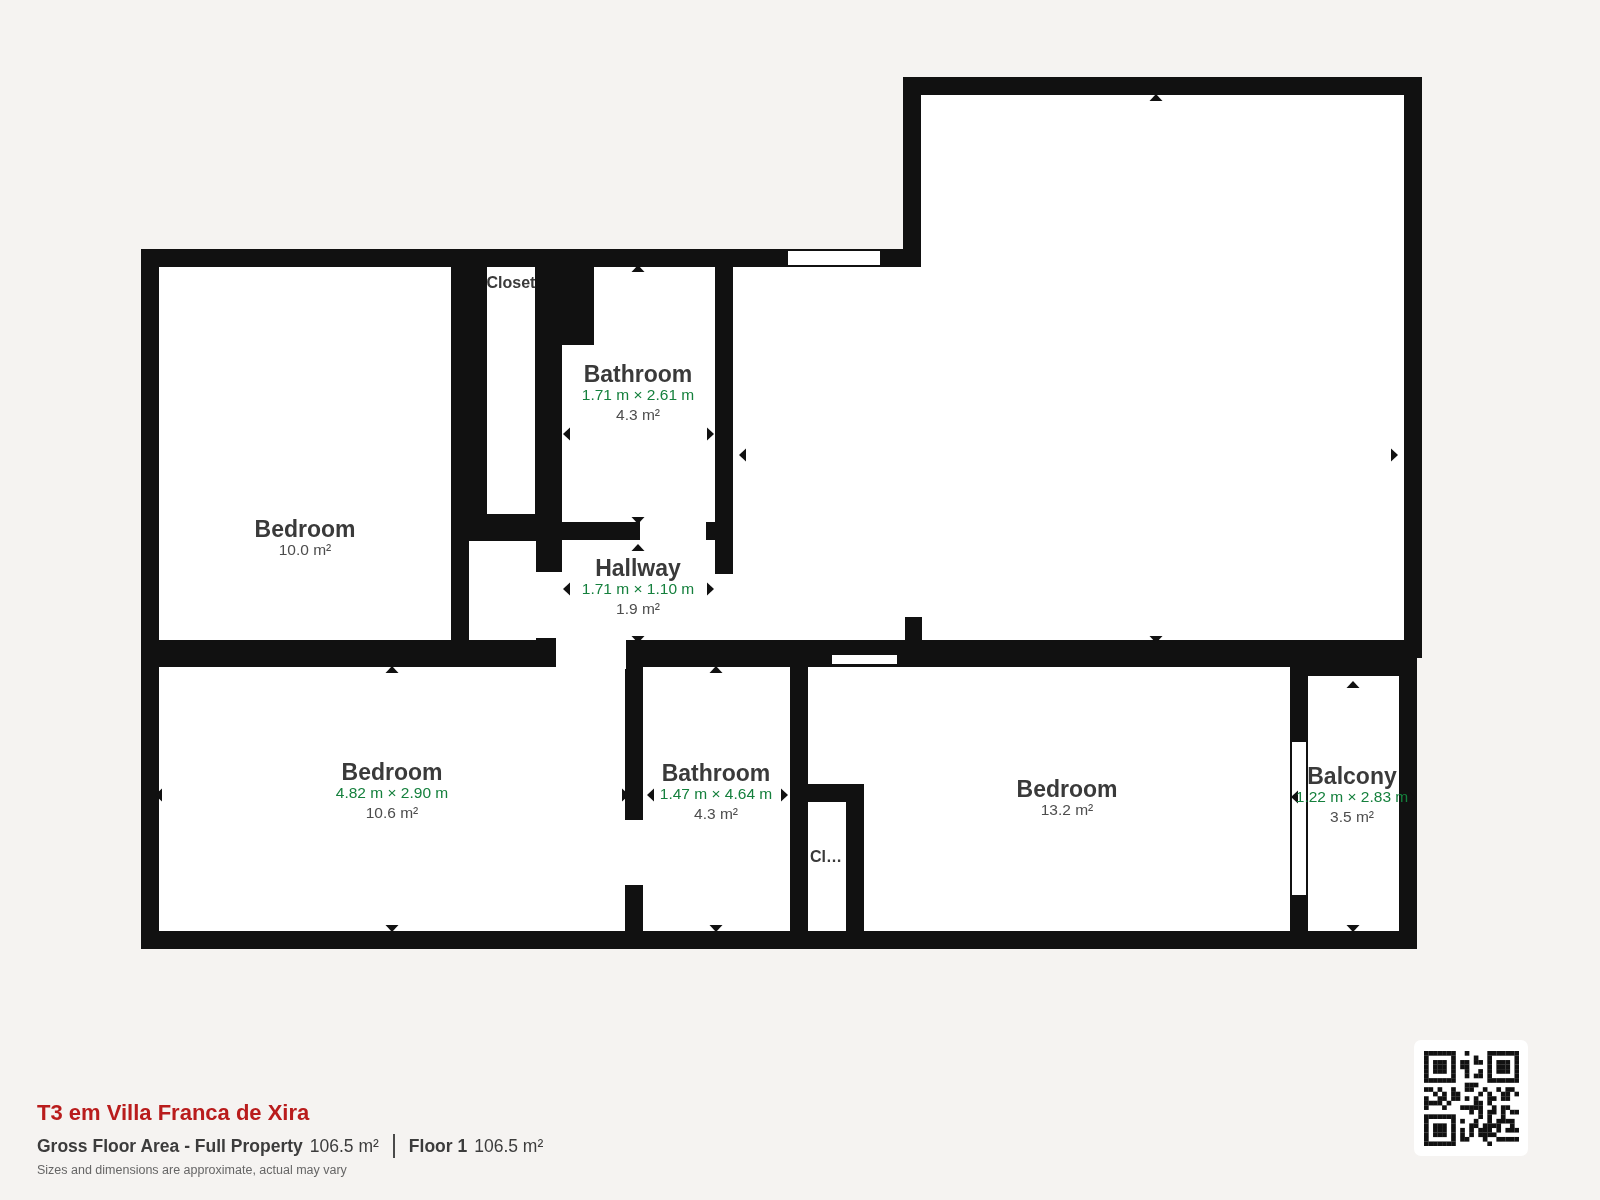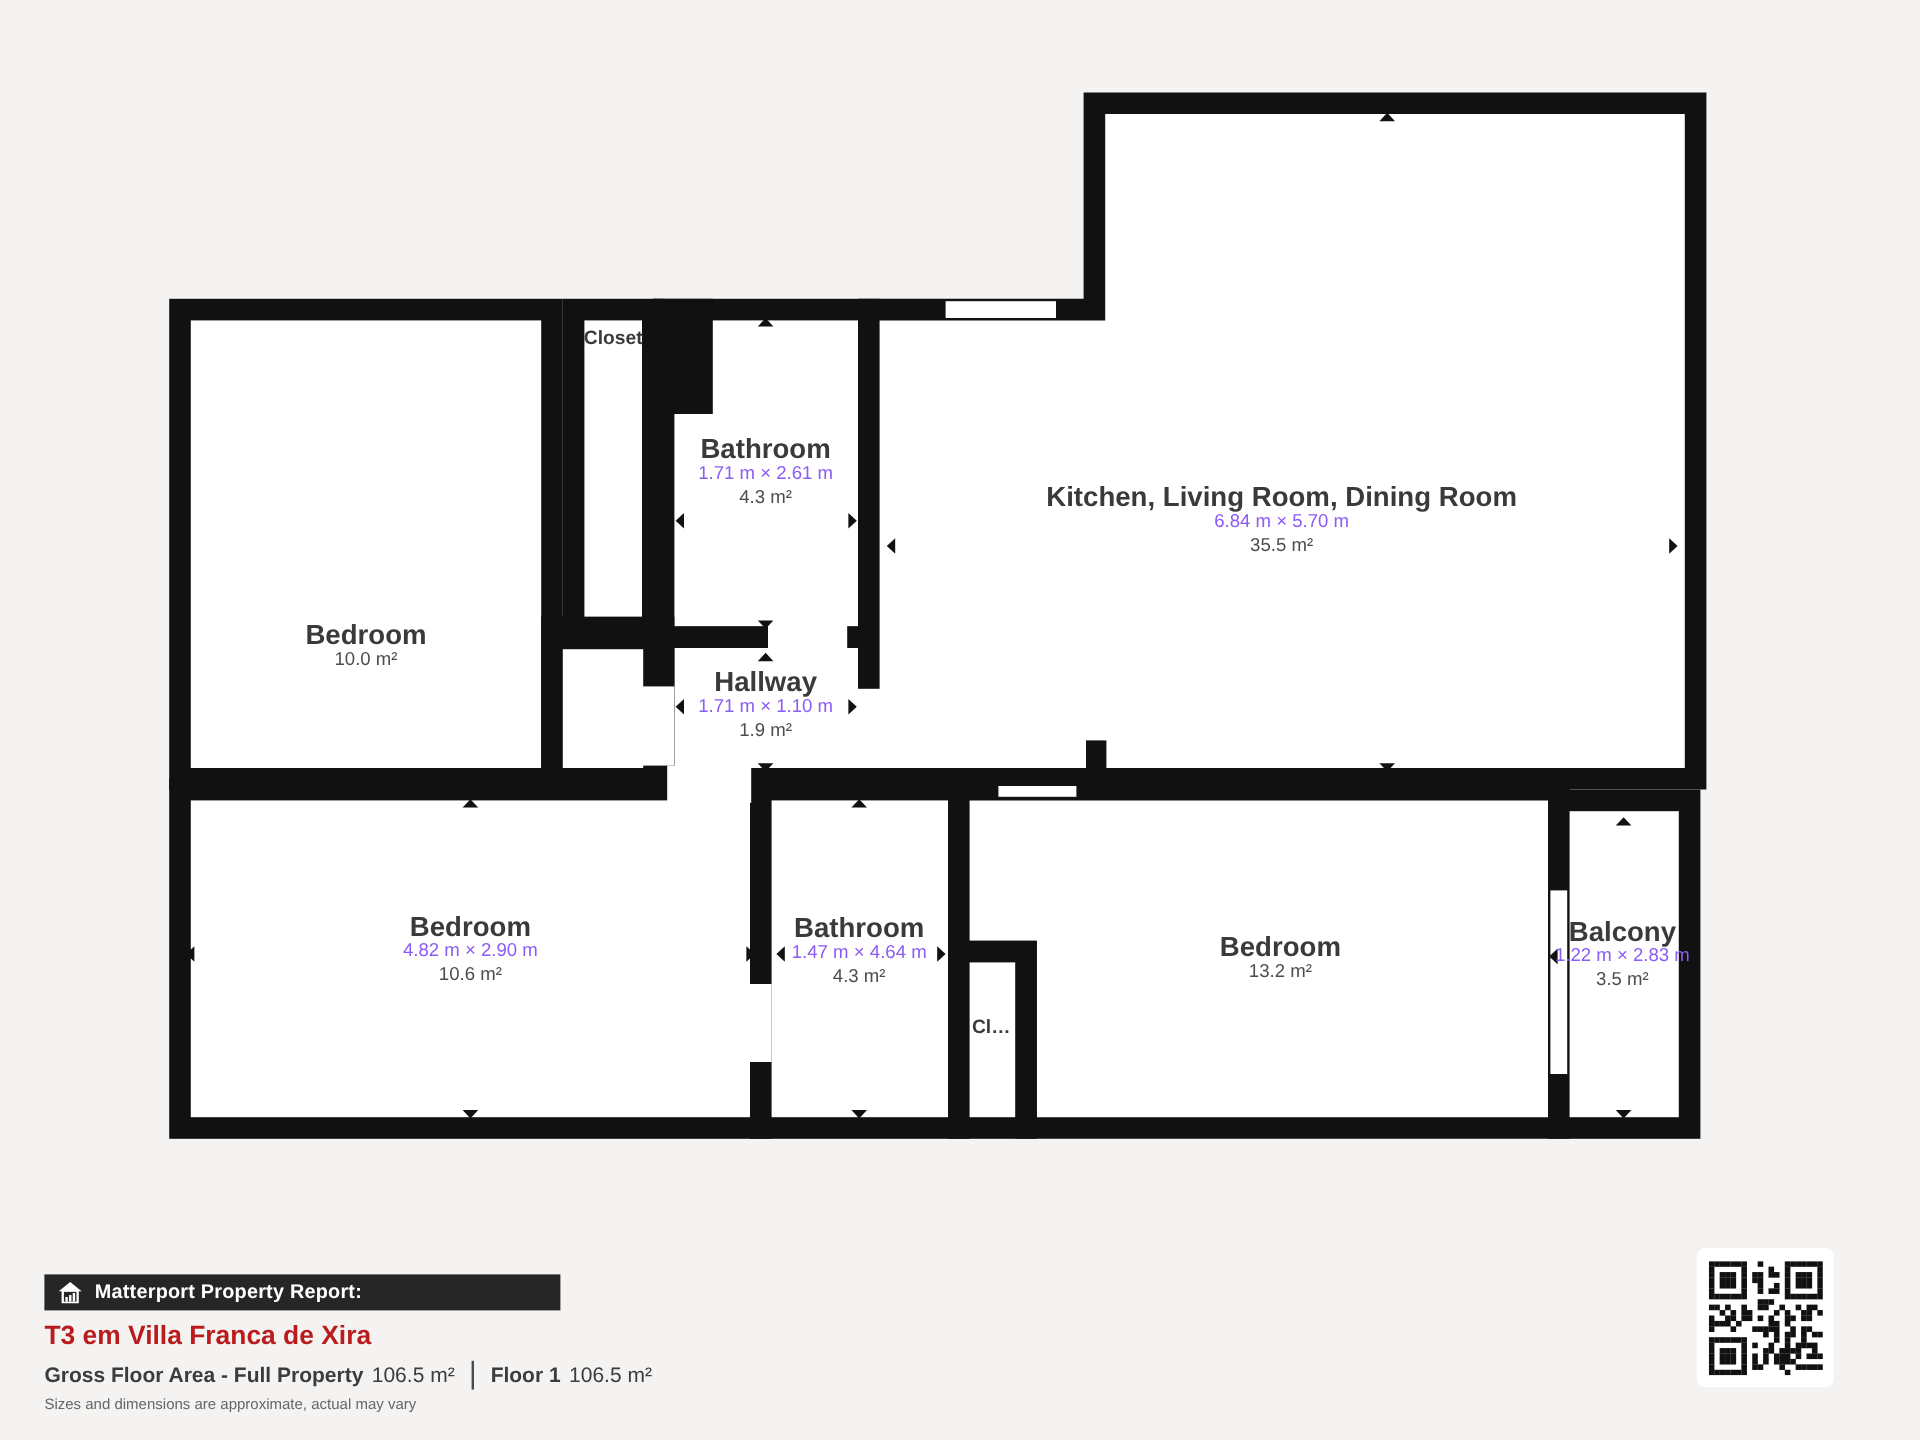--- a/index.html
+++ b/index.html
@@ -3,21 +3,21 @@
 <meta charset="utf-8">
 <style>
   html,body{margin:0;padding:0;}
   .stage{position:relative;width:1600px;height:1200px;background:#f5f3f1;overflow:hidden;
          font-family:"Liberation Sans","DejaVu Sans",sans-serif;}
   svg{display:block;}
   .plan-svg{position:absolute;left:0;top:0;}
   
   .rlabel{position:absolute;transform:translate(-50%,-50%);text-align:center;white-space:nowrap;color:#3d3d3d;}
   .rlabel .rname{font-size:23px;font-weight:bold;line-height:21px;color:#3a3a3a;}
-  .rlabel .rdims{font-size:15.5px;line-height:20px;color:#8b5cf6;}
+  .rlabel .rdims{font-size:15.5px;line-height:20px;color:#15803d;}
   .rlabel .rarea{font-size:15.5px;line-height:19px;color:#4d4d4d;}
   .rlabel.small .rname{font-size:16px;}
   
   .report-bar{position:absolute;left:37px;top:1062px;width:430px;height:30px;background:#262626;
               display:flex;align-items:center;padding-left:11px;box-sizing:border-box;gap:10px;}
   .report-bar span{color:#ffffff;font-size:16.5px;font-weight:bold;letter-spacing:.2px;}
   .prop-title{position:absolute;left:37px;top:1100px;font-size:22px;font-weight:bold;color:#b91c1c;}
   .stats{position:absolute;left:37px;top:1134px;display:flex;align-items:center;font-size:17.5px;color:#3c3c3c;}
   .stats b{font-weight:bold;}
   .stats .val{margin-left:7px;}
@@ -117,25 +117,20 @@
   <div class="rlabel" style="left:638px;top:394px;">
     <div class="rname">Bathroom</div>
     <div class="rdims">1.71 m × 2.61 m</div>
     <div class="rarea">4.3 m²</div>
   </div>
   <div class="rlabel" style="left:638px;top:588px;">
     <div class="rname">Hallway</div>
     <div class="rdims">1.71 m × 1.10 m</div>
     <div class="rarea">1.9 m²</div>
   </div>
-  <div class="rlabel" style="left:1068px;top:434px;">
-    <div class="rname">Kitchen, Living Room, Dining Room</div>
-    <div class="rdims">6.84 m × 5.70 m</div>
-    <div class="rarea">35.5 m²</div>
-  </div>
   <div class="rlabel" style="left:392px;top:792px;">
     <div class="rname">Bedroom</div>
     <div class="rdims">4.82 m × 2.90 m</div>
     <div class="rarea">10.6 m²</div>
   </div>
   <div class="rlabel" style="left:716px;top:793px;">
     <div class="rname">Bathroom</div>
     <div class="rdims">1.47 m × 4.64 m</div>
     <div class="rarea">4.3 m²</div>
   </div>
@@ -145,30 +140,20 @@
   <div class="rlabel" style="left:1067px;top:799px;">
     <div class="rname">Bedroom</div>
     <div class="rarea">13.2 m²</div>
   </div>
   <div class="rlabel" style="left:1352px;top:796px;">
     <div class="rname">Balcony</div>
     <div class="rdims">1.22 m × 2.83 m</div>
     <div class="rarea">3.5 m²</div>
   </div>
 
-  <div class="report-bar">
-    <svg width="21" height="21" viewBox="0 0 22 22">
-      <path d="M11 1.5 L21 9.5 L18.5 9.5 L18.5 20 L3.5 20 L3.5 9.5 L1 9.5 Z" fill="#ffffff"></path>
-      <rect x="5.5" y="10" width="11" height="8.5" fill="#262626"></rect>
-      <rect x="6.8" y="14.5" width="2.1" height="4" fill="#ffffff"></rect>
-      <rect x="10" y="12.8" width="2.1" height="5.7" fill="#ffffff"></rect>
-      <rect x="13.2" y="11" width="2.1" height="7.5" fill="#ffffff"></rect>
-    </svg>
-    <span>Matterport Property Report:</span>
-  </div>
 
   <div class="prop-title">T3 em Villa Franca de Xira</div>
 
   <div class="stats">
     <b>Gross Floor Area - Full Property</b>
     <span class="val">106.5 m²</span>
     <span class="vdiv"></span>
     <b>Floor 1</b>
     <span class="val">106.5 m²</span>
   </div>

